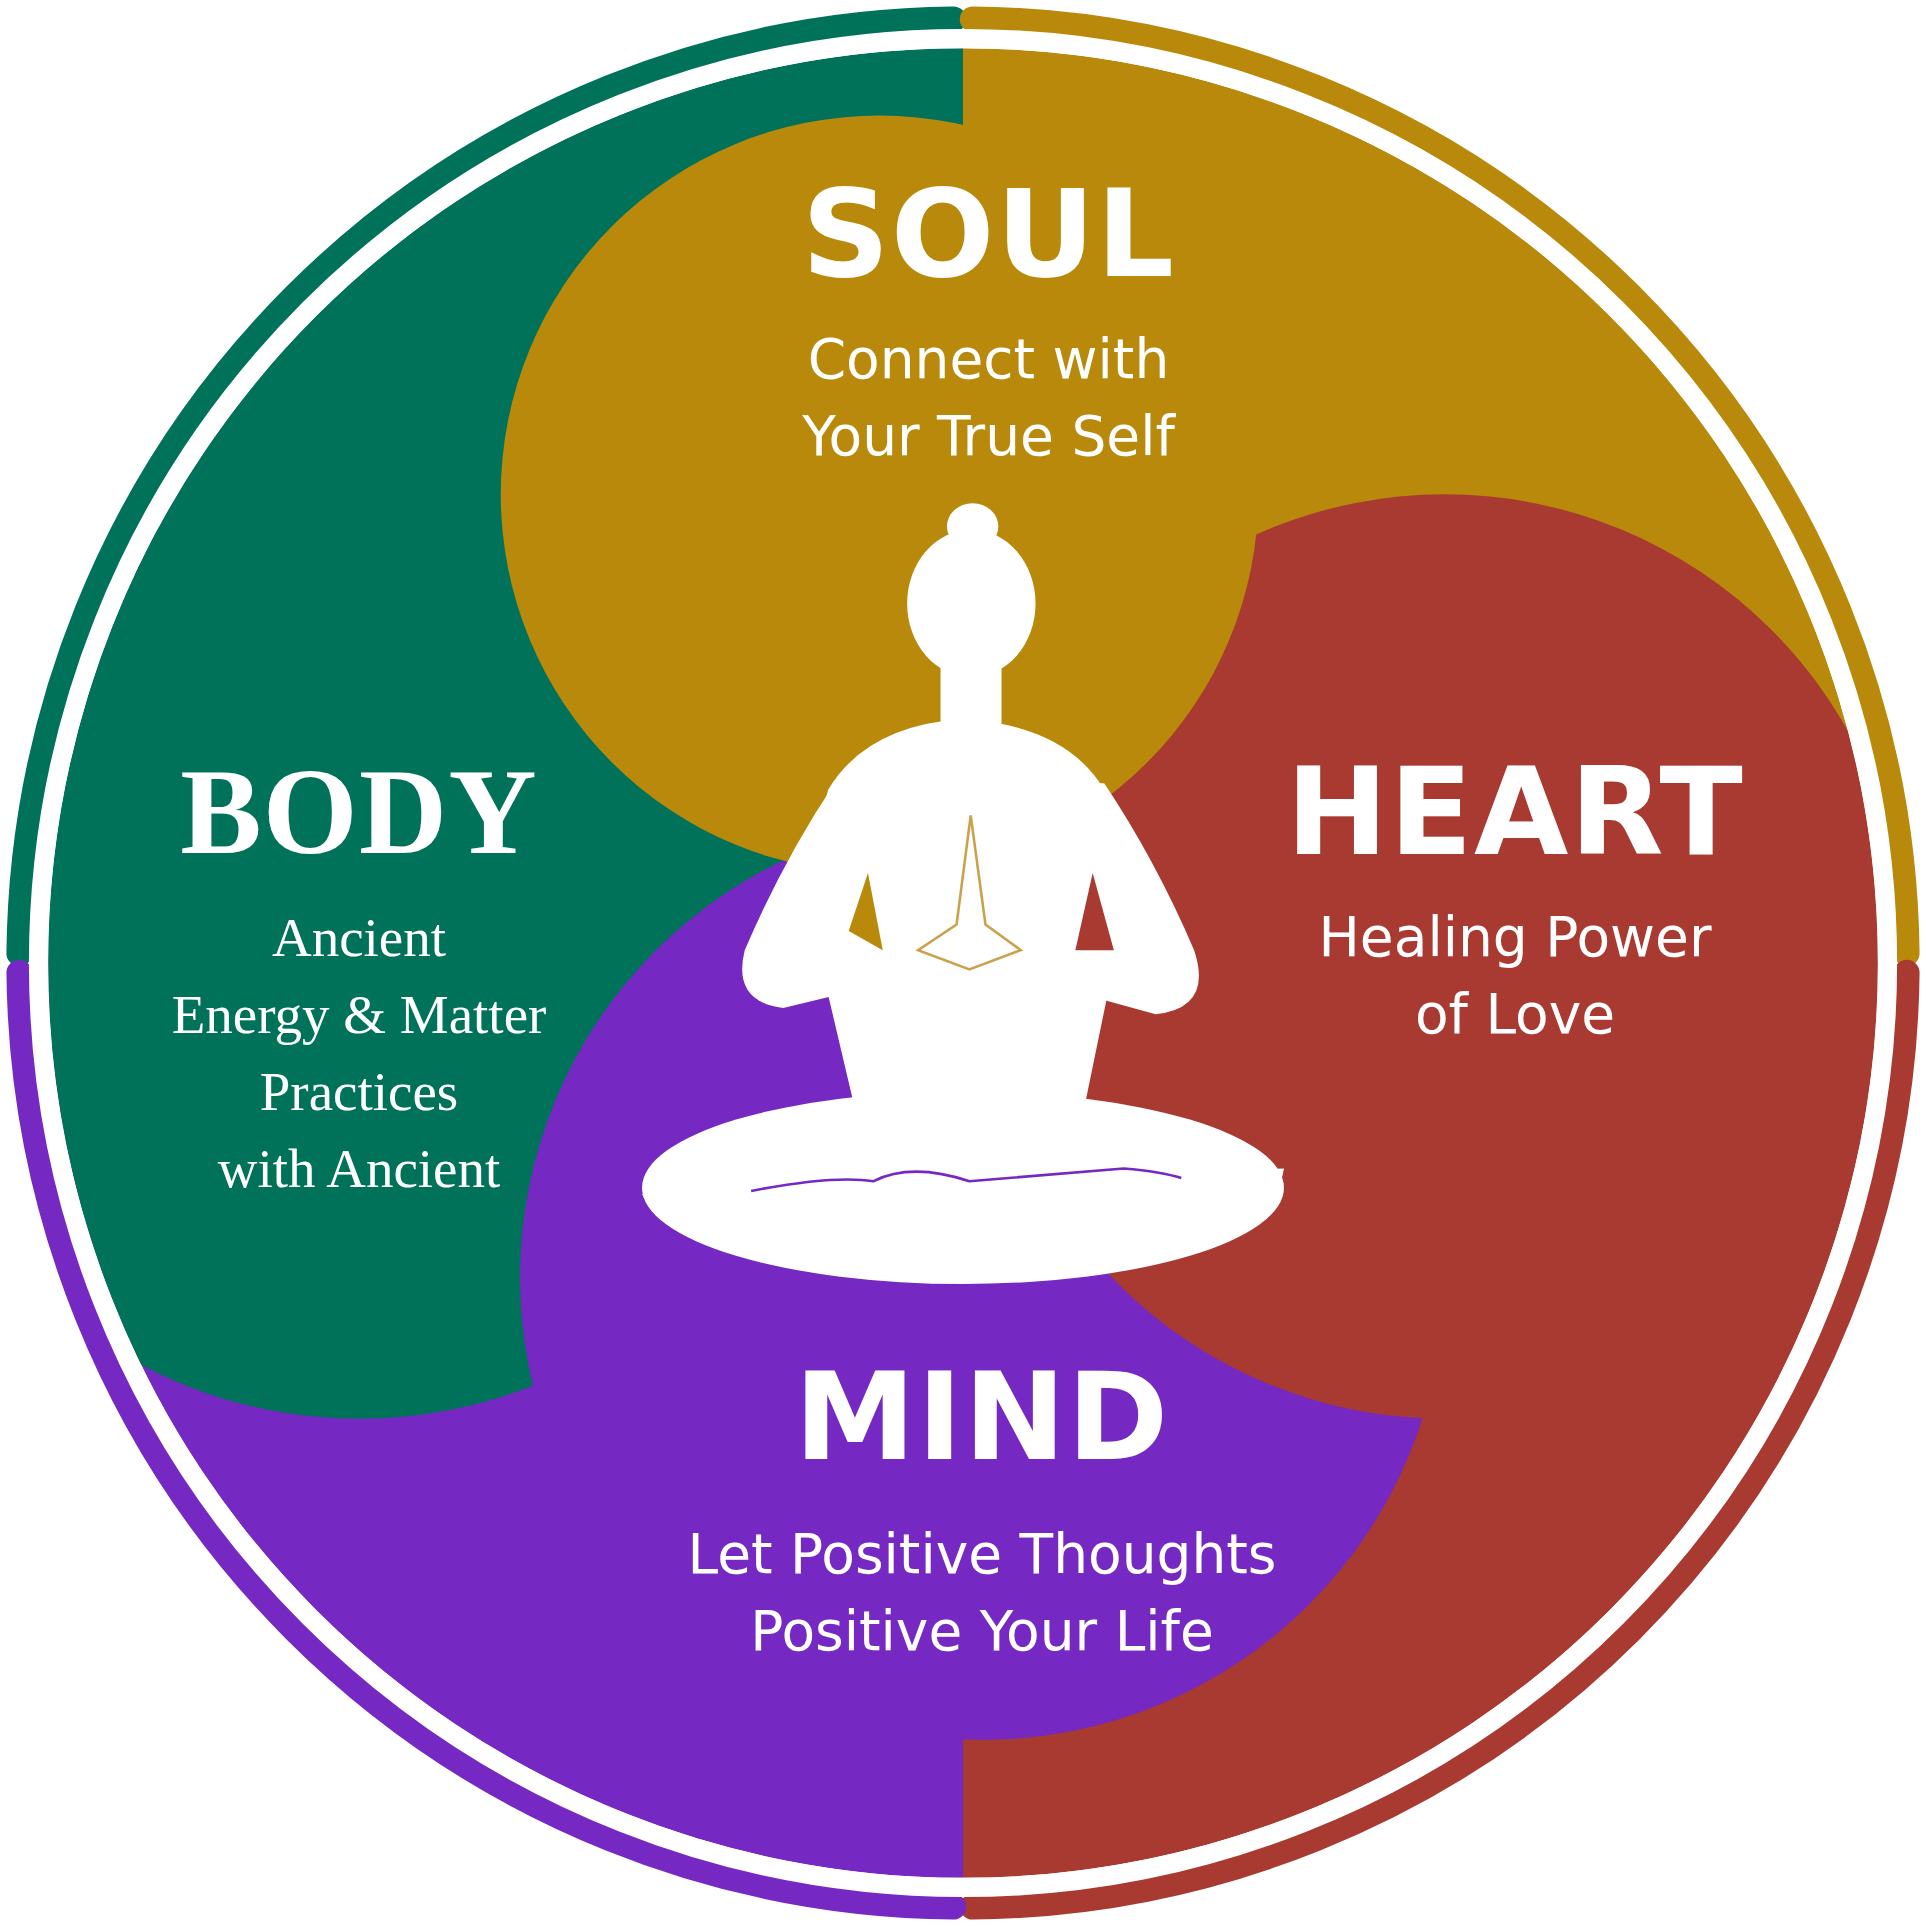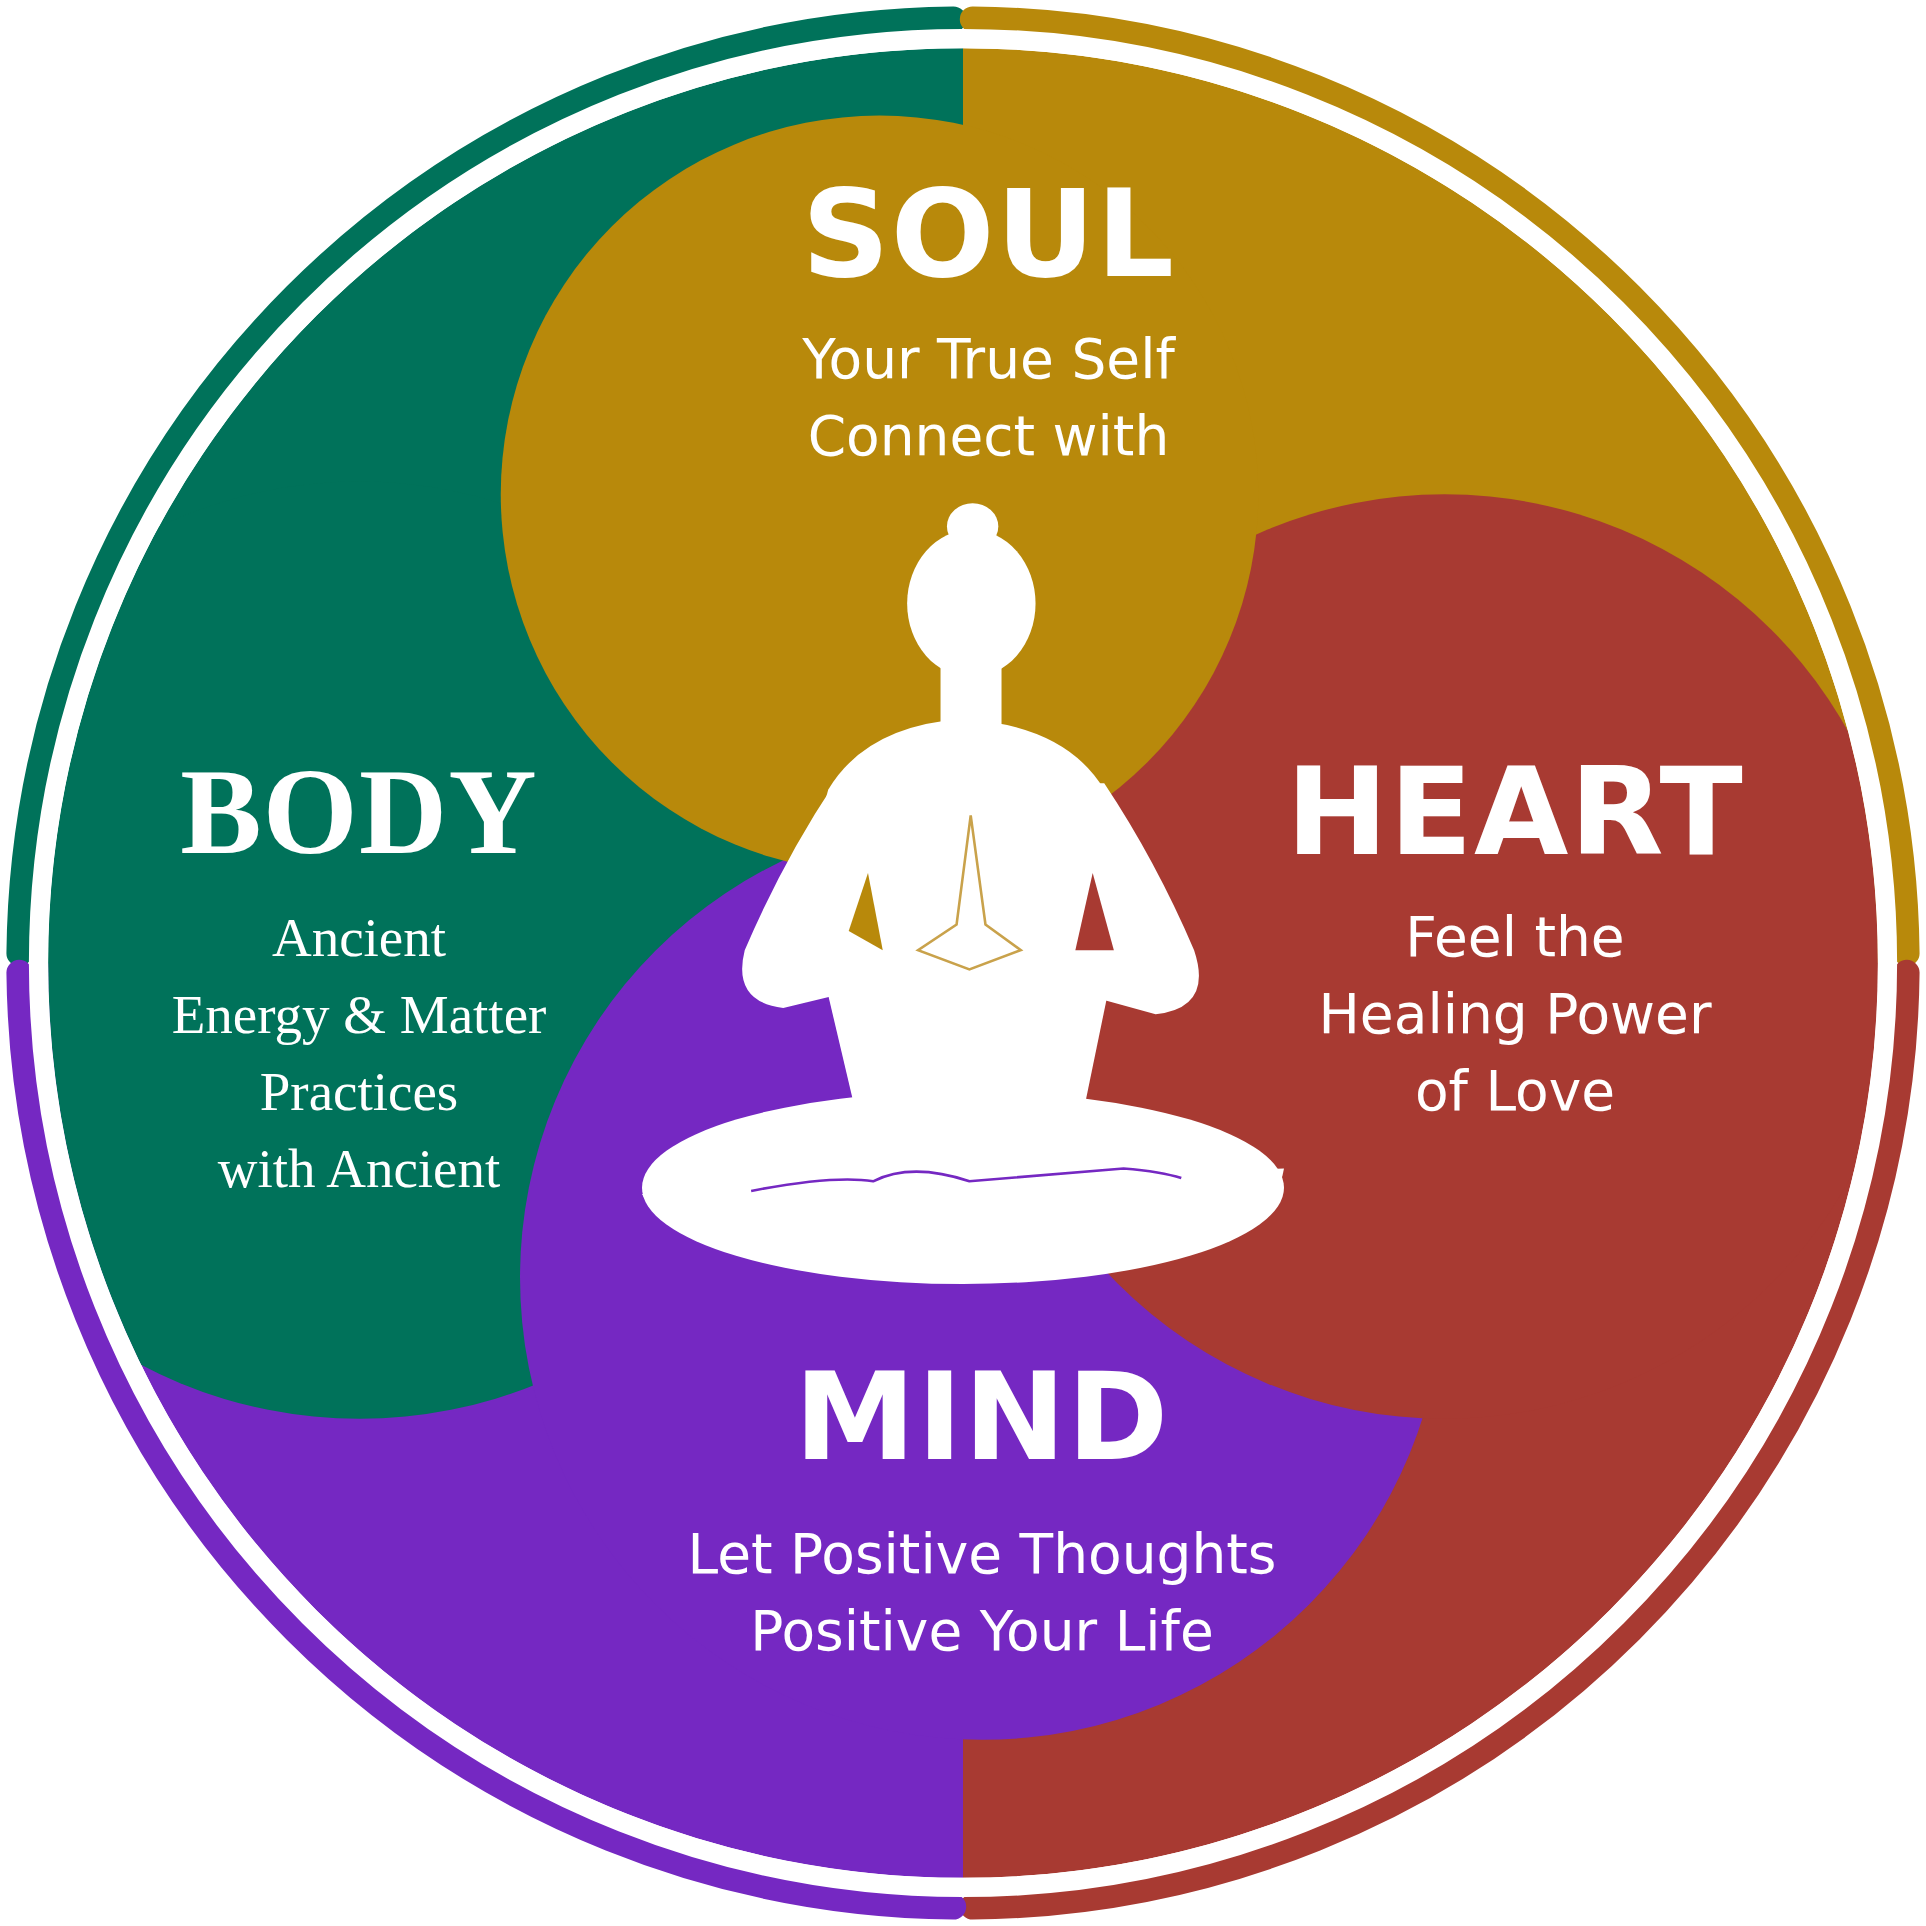--- a/index.html
+++ b/index.html
@@ -60,39 +60,38 @@
   <path d="M 1322 1450 L 1352 1360 L 1375 1480 Z" fill="#B8890B"></path>
   <path d="M 1675 1480 L 1702 1360 L 1735 1480 Z" fill="#A83A32"></path>
 
   <path d="M 1512 1270 L 1490 1440 L 1430 1480 L 1510 1510 L 1590 1480 L 1535 1440 Z" fill="none" stroke="#C9A24B" stroke-width="4"></path>
   <path d="M 1170 1855 Q 1300 1830 1360 1840 Q 1420 1810 1510 1840 L 1750 1820 Q 1810 1825 1840 1835" fill="none" stroke="#7528C2" stroke-width="4"></path>
 </svg>
 
 <div class="label" style="left:706px; top:173px; width:565px;">
   <div class="title">SOUL</div>
   <div class="sub" style="margin-top:26px;">
+    <span>Connect with</span>
     <span>Your True Self</span>
-    <span>Connect with</span>
   </div>
 </div>
 
 <div class="label" style="left:83px; top:751px; width:552px;font-family:Liberation Serif, serif;">
   <div class="title">BODY</div>
   <div class="sub" style="margin-top:26px;">
     <span>Ancient</span>
     <span>Energy &amp; Matter</span>
     <span>Practices</span>
     <span>with Ancient</span>
   </div>
 </div>
 
 <div class="label" style="left:1258px; top:751px; width:514px;">
   <div class="title">HEART</div>
   <div class="sub" style="margin-top:26px;">
-    <span>Feel the</span>
     <span>Healing Power</span>
     <span>of Love</span>
   </div>
 </div>
 
 <div class="label" style="left:629px; top:1356px; width:706px;">
   <div class="title">MIND</div>
   <div class="sub" style="margin-top:38px;">
     <span>Let Positive Thoughts</span>
     <span>Positive Your Life</span>

